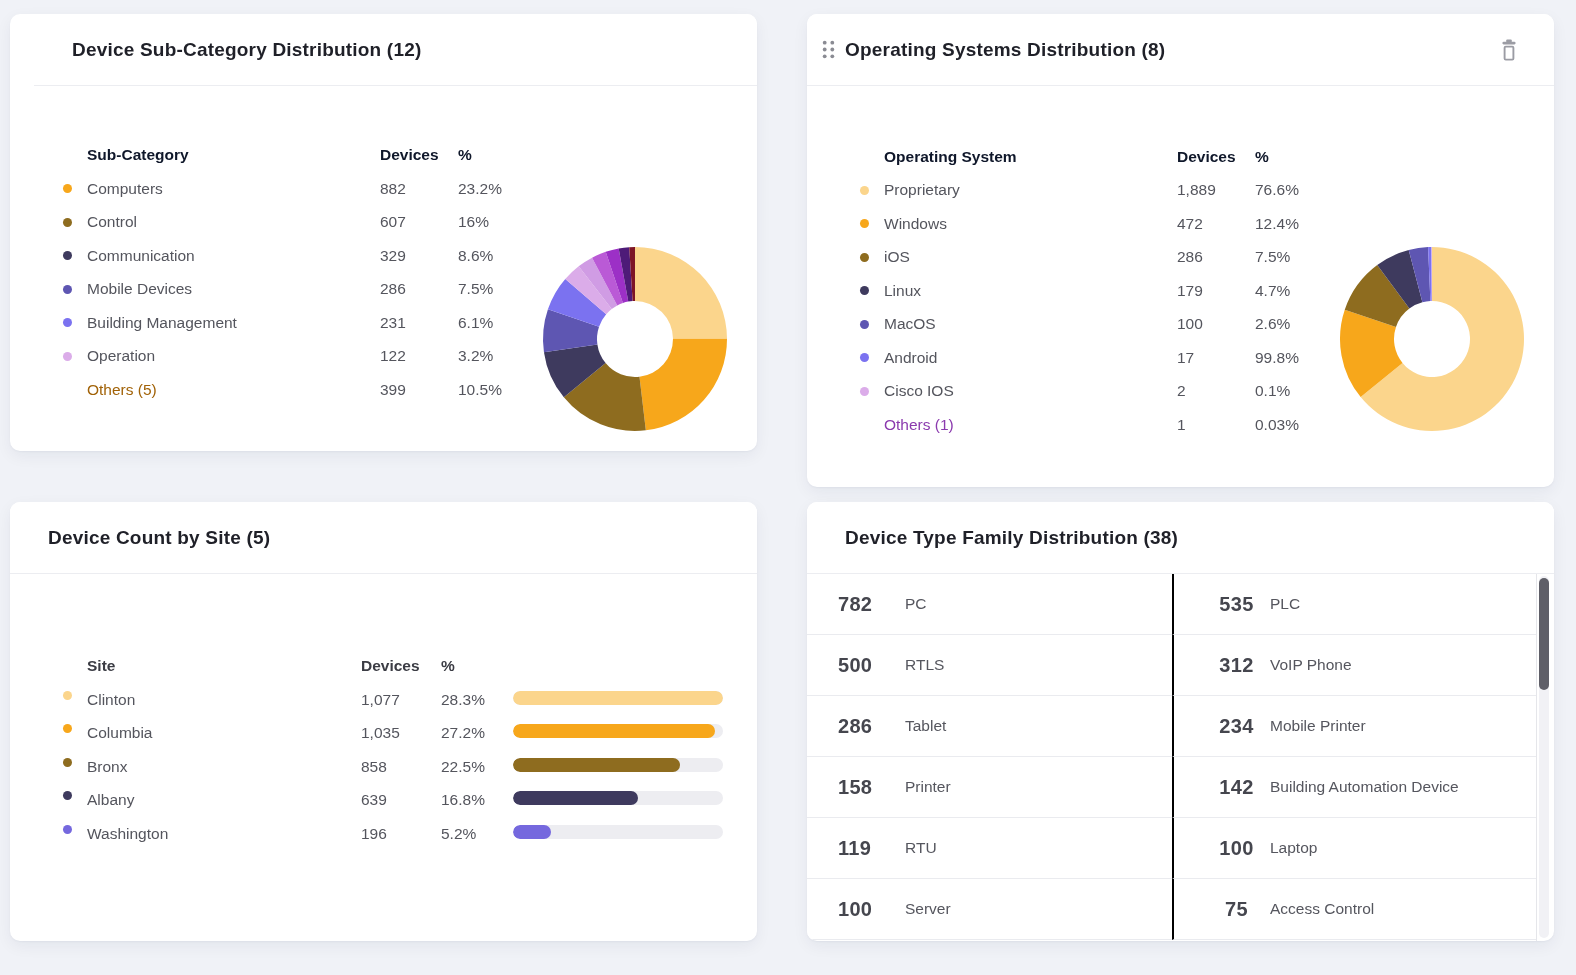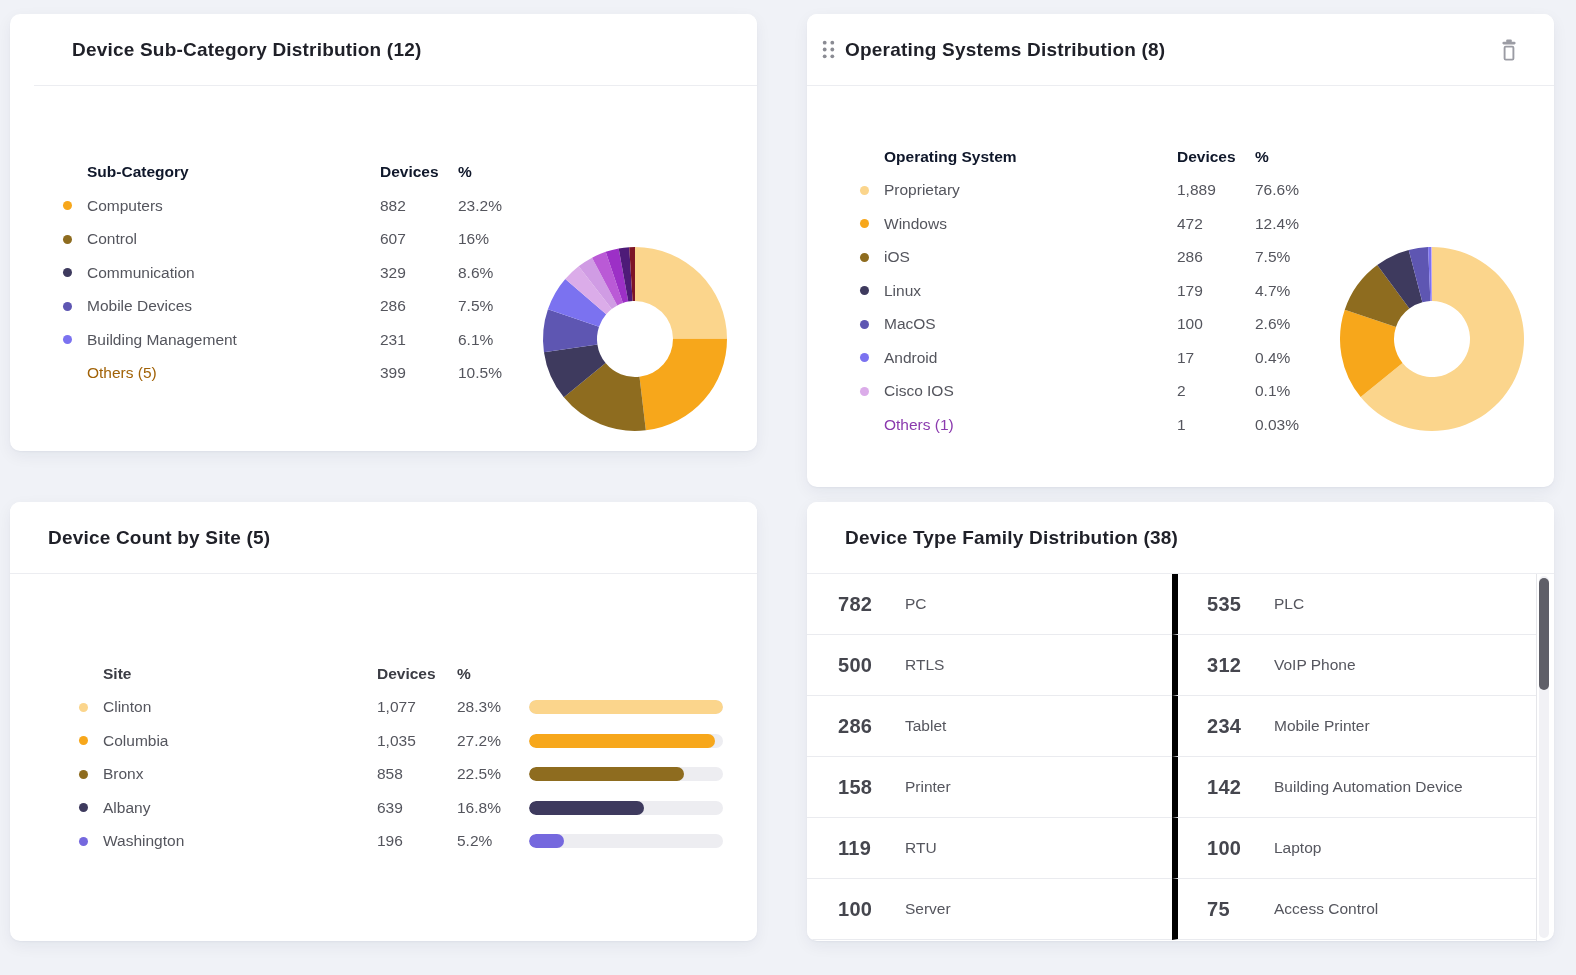--- a/index.html
+++ b/index.html
@@ -66,34 +66,34 @@
   .labelcol { width:293px; }
   .devcol { width:78px; }
   .pctcol { width:72px; }
   .others-link { cursor:pointer; }
 
   .donut-wrap { position:absolute; left:530px; top:158px; width:190px; height:190px; }
 
   
   .site-body { position:absolute; top:72px; left:0; right:0; bottom:0;
                display:flex; flex-direction:column; justify-content:center; padding-right:34px; }
-  .site-row { display:flex; align-items:center; height:33.5px; padding-left:65px; font-size:15.5px; }
+  .site-row { display:flex; align-items:flex-start; height:33.5px; padding-left:49px; font-size:15.5px; }
   .site-row.thead { color:#3B3C44; font-weight:700; }
   .site-labelcol { width:274px; }
   .site-devcol { width:80px; }
   .site-pctcol { width:72px; }
   .bar-track { flex:1; height:14px; border-radius:7px; background:#EDEDF1; position:relative; overflow:hidden; }
   .bar-fill { position:absolute; left:0; top:0; height:14px; border-radius:7px; }
 
   
   .family-body { position:absolute; top:72px; left:0; bottom:0; width:730px;
                  border-right:1px solid #E5E6EA; overflow:hidden; }
   .family-grid { display:grid; grid-template-columns:365px 364px; }
   .fcell { height:61px; border-bottom:1px solid #EAEBEF; display:flex; align-items:center; padding-left:31px; background:#fff; }
-  .fcell.rightcol { border-left:6px solid #000000; padding-left:29px; }
+  .fcell.rightcol { border-left:2px solid #000000; padding-left:29px;text-align:center; }
   .fnum { width:67px; font-size:20px; font-weight:700; color:#45464E; letter-spacing:.3px; }
   .flabel { font-size:15.5px; color:#55565E; }
 
   .scrollbar-track { position:absolute; top:74px; bottom:3px; right:5px; width:10px;
                      border-radius:5px; background:#F1F1F5; }
   .scrollbar-thumb { position:absolute; top:2px; left:0; width:10px; height:112px;
                      border-radius:5px; background:#5F5F68; cursor:pointer; }
 </style>
 </head>
 <body>
@@ -142,20 +142,28 @@
           <span class="devcol">286</span>
           <span class="pctcol">7.5%</span>
         </div>
         <div class="trow">
           <span class="dotcol">
             <span class="dot" style="background: rgb(123, 114, 240);"></span>
           </span>
           <span class="labelcol">Building Management</span>
           <span class="devcol">231</span>
           <span class="pctcol">6.1%</span>
+        </div>
+        <div class="trow">
+          <span class="dotcol">
+            <span class="dot" style="background: rgb(219, 172, 233);"></span>
+          </span>
+          <span class="labelcol">Operation</span>
+          <span class="devcol">122</span>
+          <span class="pctcol">3.2%</span>
         </div>
         <div class="trow">
           <span class="dotcol"></span>
           <span class="labelcol others-link" style="color: #a16207;">Others (5)</span>
           <span class="devcol">399</span>
           <span class="pctcol">10.5%</span>
         </div>
       </div>
     <svg class="donut-wrap" width="190" height="190" viewBox="0 0 190 190">
         <path d="M95.00 3.00 A92 92 0 0 1 187.00 94.66 L133.00 94.86 A38 38 0 0 0 95.00 57.00 Z" fill="#FBD58C"></path>
@@ -242,21 +250,21 @@
           <span class="labelcol">MacOS</span>
           <span class="devcol">100</span>
           <span class="pctcol">2.6%</span>
         </div>
         <div class="trow">
           <span class="dotcol">
             <span class="dot" style="background: rgb(123, 114, 240);"></span>
           </span>
           <span class="labelcol">Android</span>
           <span class="devcol">17</span>
-          <span class="pctcol">0.4%</span>
+          <span class="pctcol">99.8%</span>
         </div>
         <div class="trow">
           <span class="dotcol">
             <span class="dot" style="background: rgb(219, 172, 233);"></span>
           </span>
           <span class="labelcol">Cisco IOS</span>
           <span class="devcol">2</span>
           <span class="pctcol">0.1%</span>
         </div>
         <div class="trow">

